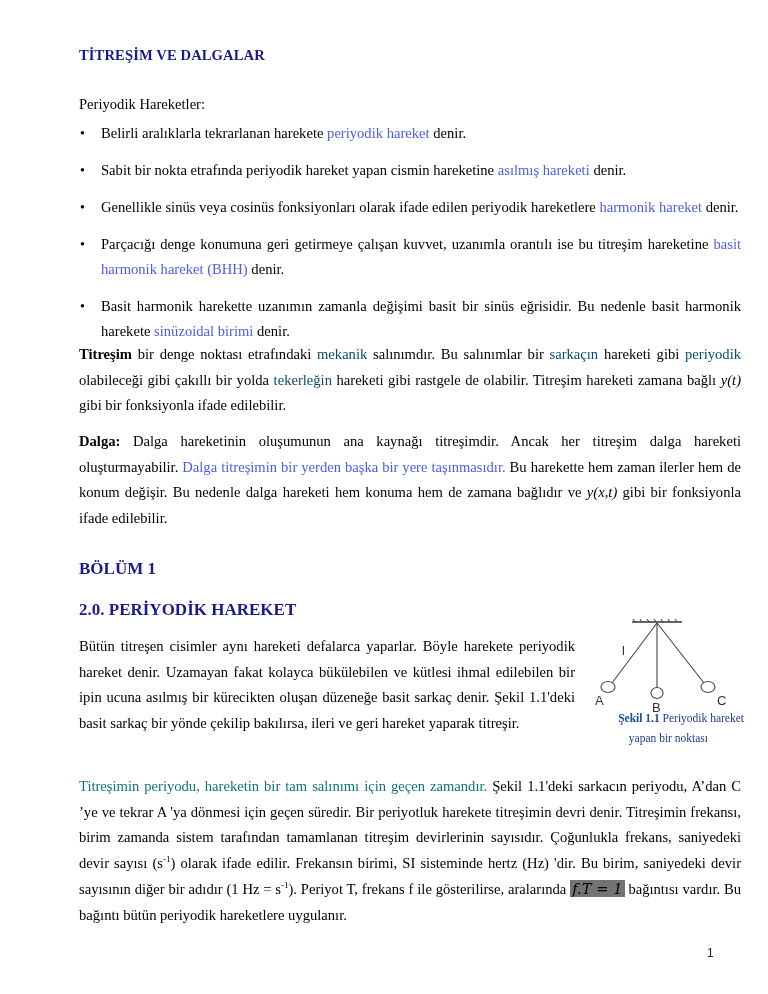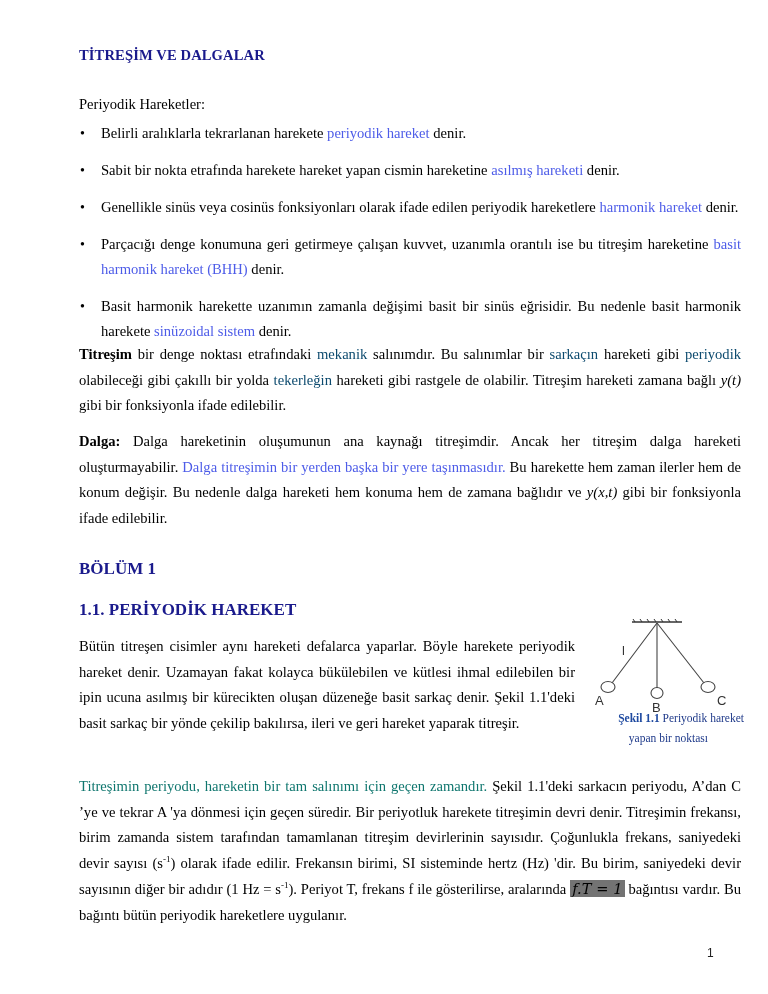--- a/index.html
+++ b/index.html
@@ -33,32 +33,32 @@
 </head>
 <body>
 
 <div class="page">
 
   <div class="h-title">TİTREŞİM VE DALGALAR</div>
   <div class="h-sub">Periyodik Hareketler:</div>
 
   <ul class="bullets">
     <li><span>Belirli aralıklarla tekrarlanan harekete </span><span class="lav">periyodik hareket</span><span> denir.</span></li>
-    <li><span>Sabit bir nokta etrafında harekete hareket yapan cismin hareketine </span><span class="lav">asılmış hareketi</span><span> denir.</span></li>
+    <li><span>Sabit bir nokta etrafında periyodik hareket yapan cismin hareketine </span><span class="lav">asılmış hareketi</span><span> denir.</span></li>
     <li><span>Genellikle sinüs veya cosinüs fonksiyonları olarak ifade edilen periyodik hareketlere </span><span class="lav">harmonik hareket</span><span> denir.</span></li>
     <li><span>Parçacığı denge konumuna geri getirmeye çalışan kuvvet, uzanımla orantılı ise bu titreşim hareketine </span><span class="lav">basit harmonik hareket (BHH)</span><span> denir.</span></li>
-    <li><span>Basit harmonik harekette uzanımın zamanla değişimi basit bir sinüs eğrisidir. Bu nedenle basit harmonik harekete </span><span class="lav">sinüzoidal sistem</span><span> denir.</span></li>
+    <li><span>Basit harmonik harekette uzanımın zamanla değişimi basit bir sinüs eğrisidir. Bu nedenle basit harmonik harekete </span><span class="lav">sinüzoidal birimi</span><span> denir.</span></li>
   </ul>
 
   <p class="para p1"><b>Titreşim</b><span> bir denge noktası etrafındaki </span><span class="blue">mekanik</span><span> salınımdır. Bu salınımlar bir </span><span class="blue">sarkaçın</span><span> hareketi gibi </span><span class="blue">periyodik</span><span> olabileceği gibi çakıllı bir yolda </span><span class="blue">tekerleğin</span><span> hareketi gibi rastgele de olabilir. Titreşim hareketi zamana bağlı </span><i>y(t)</i><span> gibi bir fonksiyonla ifade edilebilir.</span></p>
 
   <p class="para p2"><b>Dalga:</b><span> Dalga hareketinin oluşumunun ana kaynağı titreşimdir. Ancak her titreşim dalga hareketi oluşturmayabilir. </span><span class="lav">Dalga titreşimin bir yerden başka bir yere taşınmasıdır.</span><span> Bu harekette hem zaman ilerler hem de konum değişir. Bu nedenle dalga hareketi hem konuma hem de zamana bağlıdır ve </span><i>y(x,t)</i><span> gibi bir fonksiyonla ifade edilebilir.</span></p>
 
   <div class="sec sec1">BÖLÜM 1</div>
-  <div class="sec sec2">1.1. PERİYODİK HAREKET</div>
+  <div class="sec sec2">2.0. PERİYODİK HAREKET</div>
 
   <p class="para p3">Bütün titreşen cisimler aynı hareketi defalarca yaparlar. Böyle harekete periyodik hareket denir. Uzamayan fakat kolayca bükülebilen ve kütlesi ihmal edilebilen bir ipin ucuna asılmış bir kürecikten oluşan düzeneğe basit sarkaç denir. Şekil 1.1'deki basit sarkaç bir yönde çekilip bakılırsa, ileri ve geri hareket yaparak titreşir.</p>
 
   <div class="fig">
     <svg width="140" height="100" viewBox="0 0 140 100">
       <line x1="40" y1="4" x2="90" y2="4" stroke="#333" stroke-width="1.3"></line>
       <g stroke="#333" stroke-width="1">
         <line x1="43" y1="4" x2="41" y2="1"></line>
           <line x1="50" y1="4" x2="48" y2="1"></line>
         <line x1="57" y1="4" x2="55" y2="1"></line>

